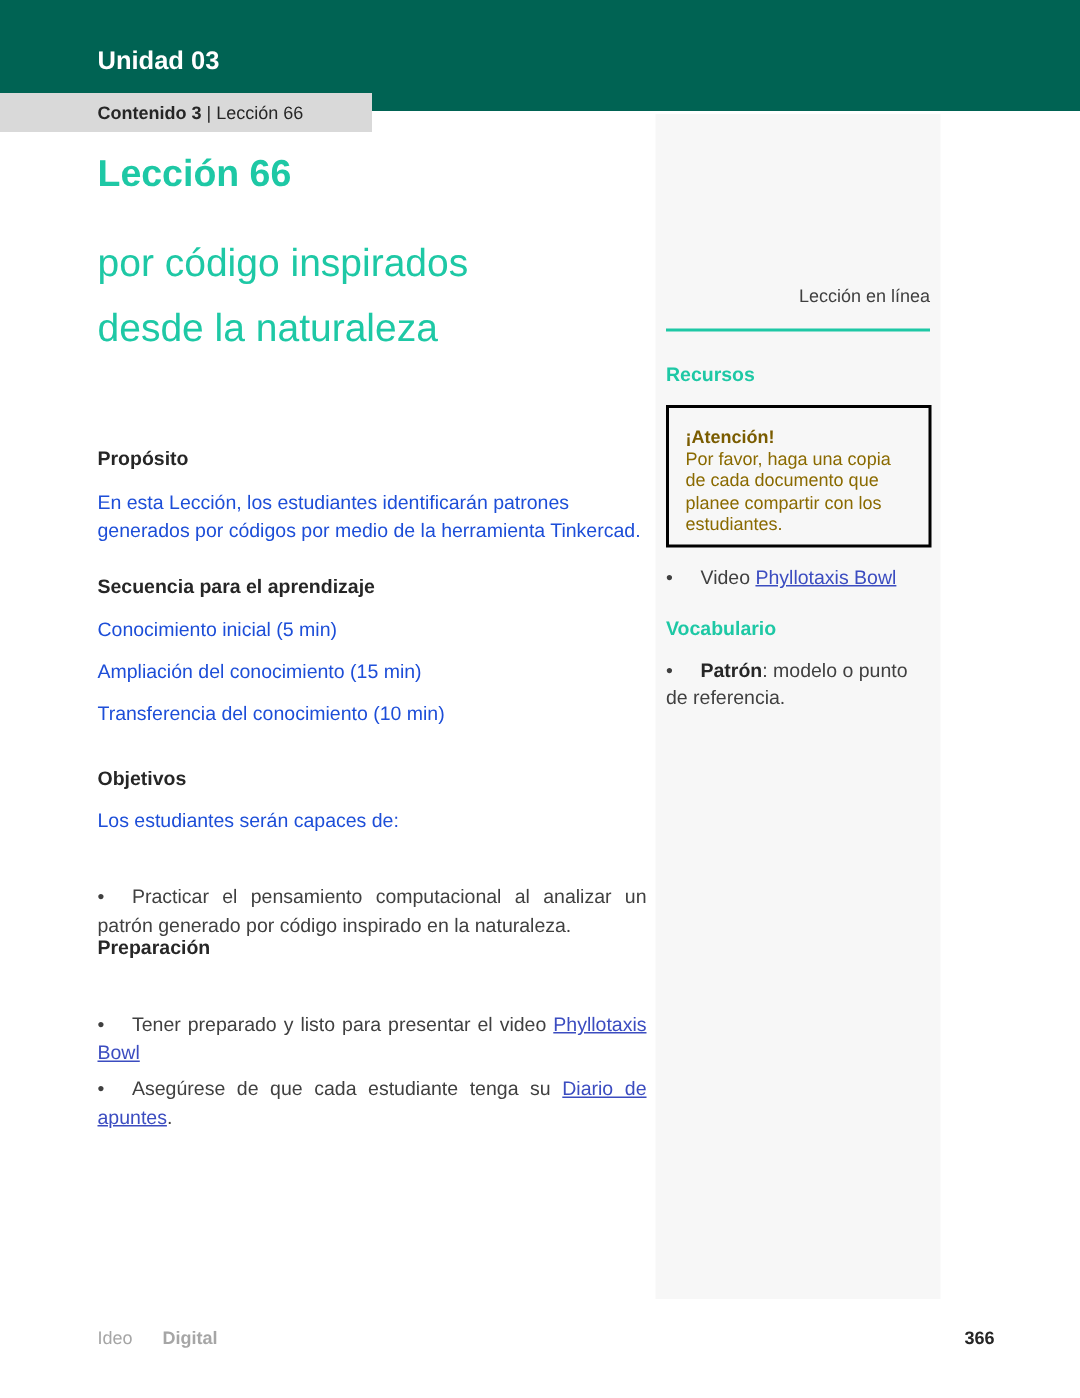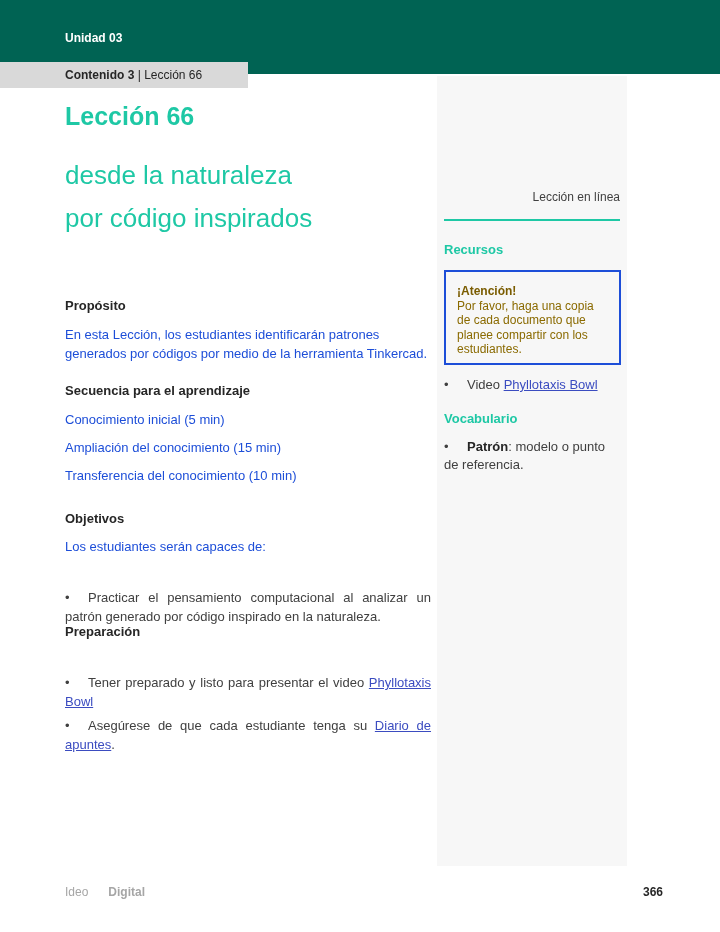--- a/index.html
+++ b/index.html
@@ -7,21 +7,21 @@
     width: 720px; height: 932px; background: #ffffff;
     font-family: "Liberation Sans", "DejaVu Sans", sans-serif;
     position: relative; overflow: hidden; color: #404040;
   }
   .header-band {
     position: absolute; left: 0; top: 0; width: 720px; height: 74px;
     background: #006353;
   }
   .unit-label {
     position: absolute; left: 65px; top: 31px; color: #ffffff;
-    font-weight: bold; font-size: 12px;
+    font-weight: bold; font-size: 17px;
   }
   .crumb-bar {
     position: absolute; left: 0; top: 62px; width: 248px; height: 26px;
     background: #d9d9d9;
   }
   .crumb {
     position: absolute; left: 65px; top: 68px; font-size: 12px; color: #262626;
   }
   .crumb b { font-weight: bold; }
   .sidebar {
@@ -55,21 +55,21 @@
     font-size: 12px; color: #404040;
   }
   .sb-rule {
     position: absolute; left: 444px; top: 219px; width: 176px; height: 2px; background: #1ec8a5;
   }
   .sb-head {
     position: absolute; left: 444px; font-size: 13px; font-weight: bold; color: #1ec8a5;
   }
   .notice {
     position: absolute; left: 444px; top: 270px; width: 177px; height: 95px;
-    border: 2px solid #1d4ed8; background: #f7f7f7; padding: 12px 10px 0 11px;
+    border: 2px solid #000000; background: #f7f7f7; padding: 12px 10px 0 11px;
     font-size: 12px; line-height: 14.5px; color: #8a6a00;
   }
   .notice b { display: block; color: #7a5c00; }
   .sb-item {
     position: absolute; left: 444px; width: 176px; font-size: 13px; line-height: 18px; color: #404040;
   }
   .footer-brand {
     position: absolute; left: 65px; top: 885px; font-size: 12px; color: #a6a6a6;
   }
   .footer-brand b { font-weight: bold; padding-left: 20px; }
@@ -83,22 +83,22 @@
 
 <div class="header-band"></div>
 <div class="unit-label">Unidad 03</div>
 <div class="crumb-bar"></div>
 <div class="crumb"><b>Contenido 3</b><span> | </span><span>Lección 66</span></div>
 
 <div class="sidebar"></div>
 
 <div class="lesson-title">Lección 66</div>
 <div class="main-title">
+  <span>por código inspirados</span>
   <span>desde la naturaleza</span>
-  <span>por código inspirados</span>
 </div>
 
 <div class="sec-head" style="top:298px">Propósito</div>
 <div class="para" style="top:325px">En esta Lección, los estudiantes identificarán patrones generados por códigos por medio de la herramienta Tinkercad.</div>
 
 <div class="sec-head" style="top:383px">Secuencia para el aprendizaje</div>
 <div class="para" style="top:410px">Conocimiento inicial (5 min)</div>
 <div class="para" style="top:438px">Ampliación del conocimiento (15 min)</div>
 <div class="para" style="top:466px">Transferencia del conocimiento (10 min)</div>
 

